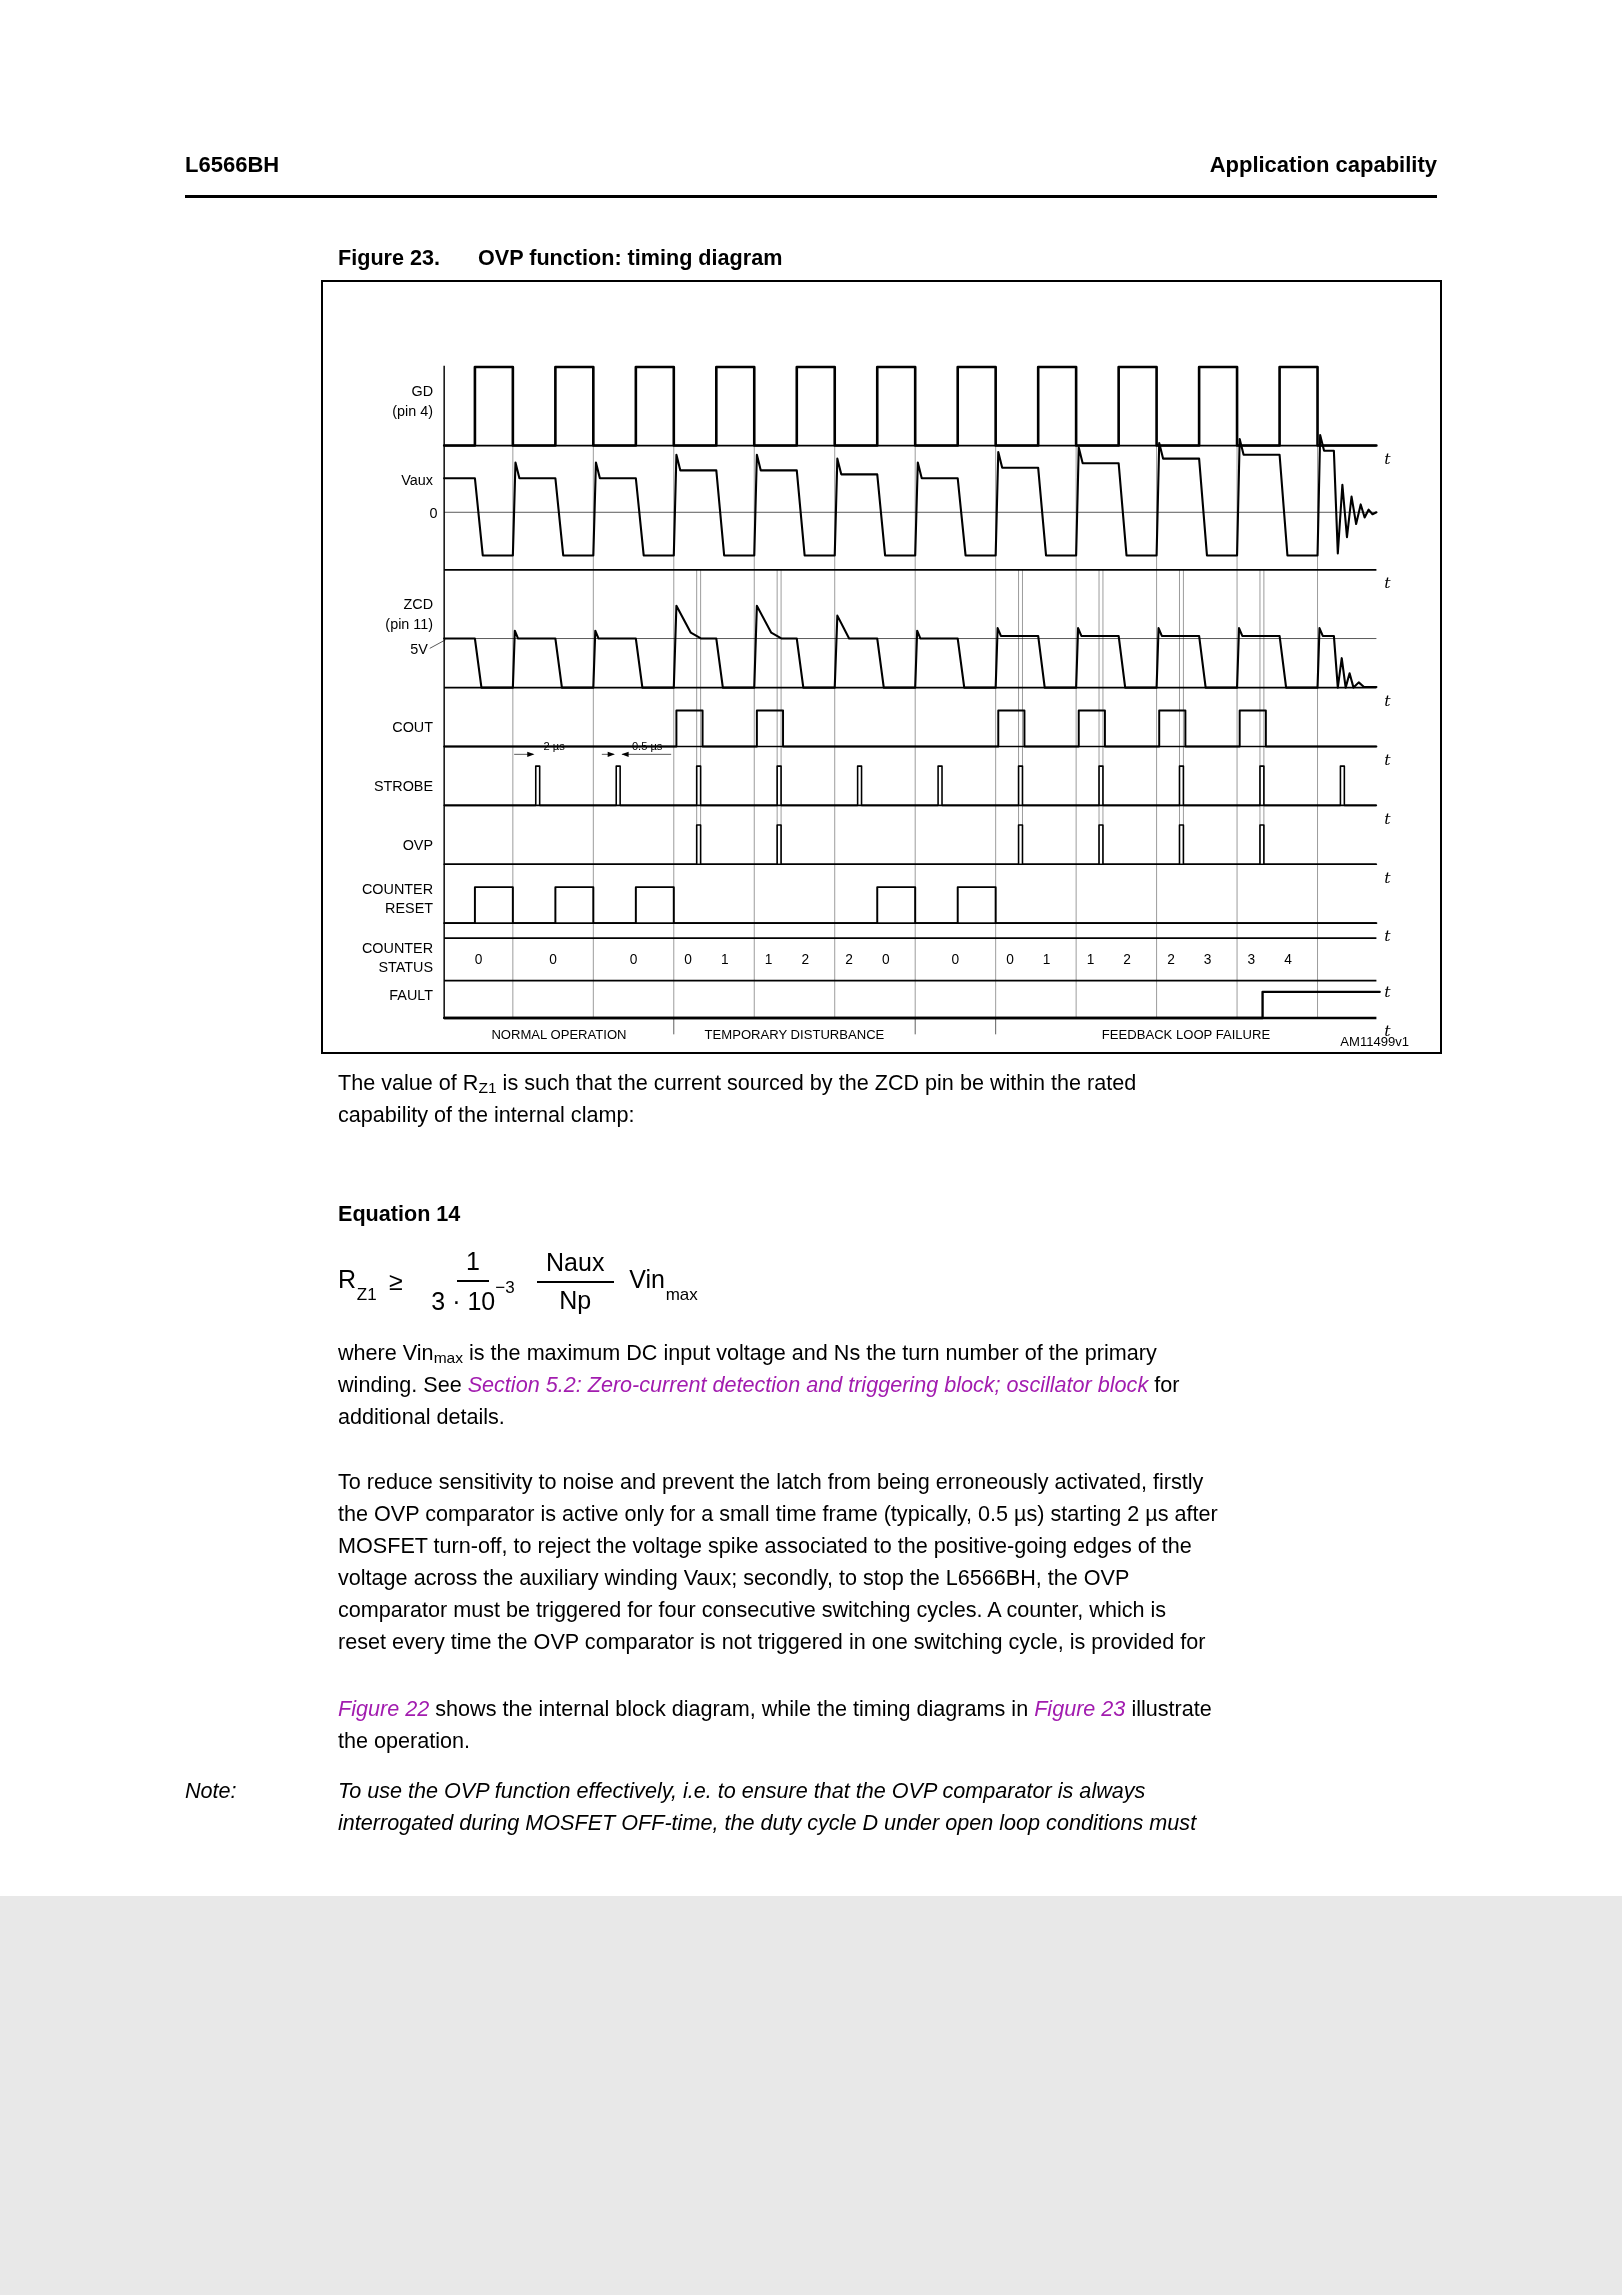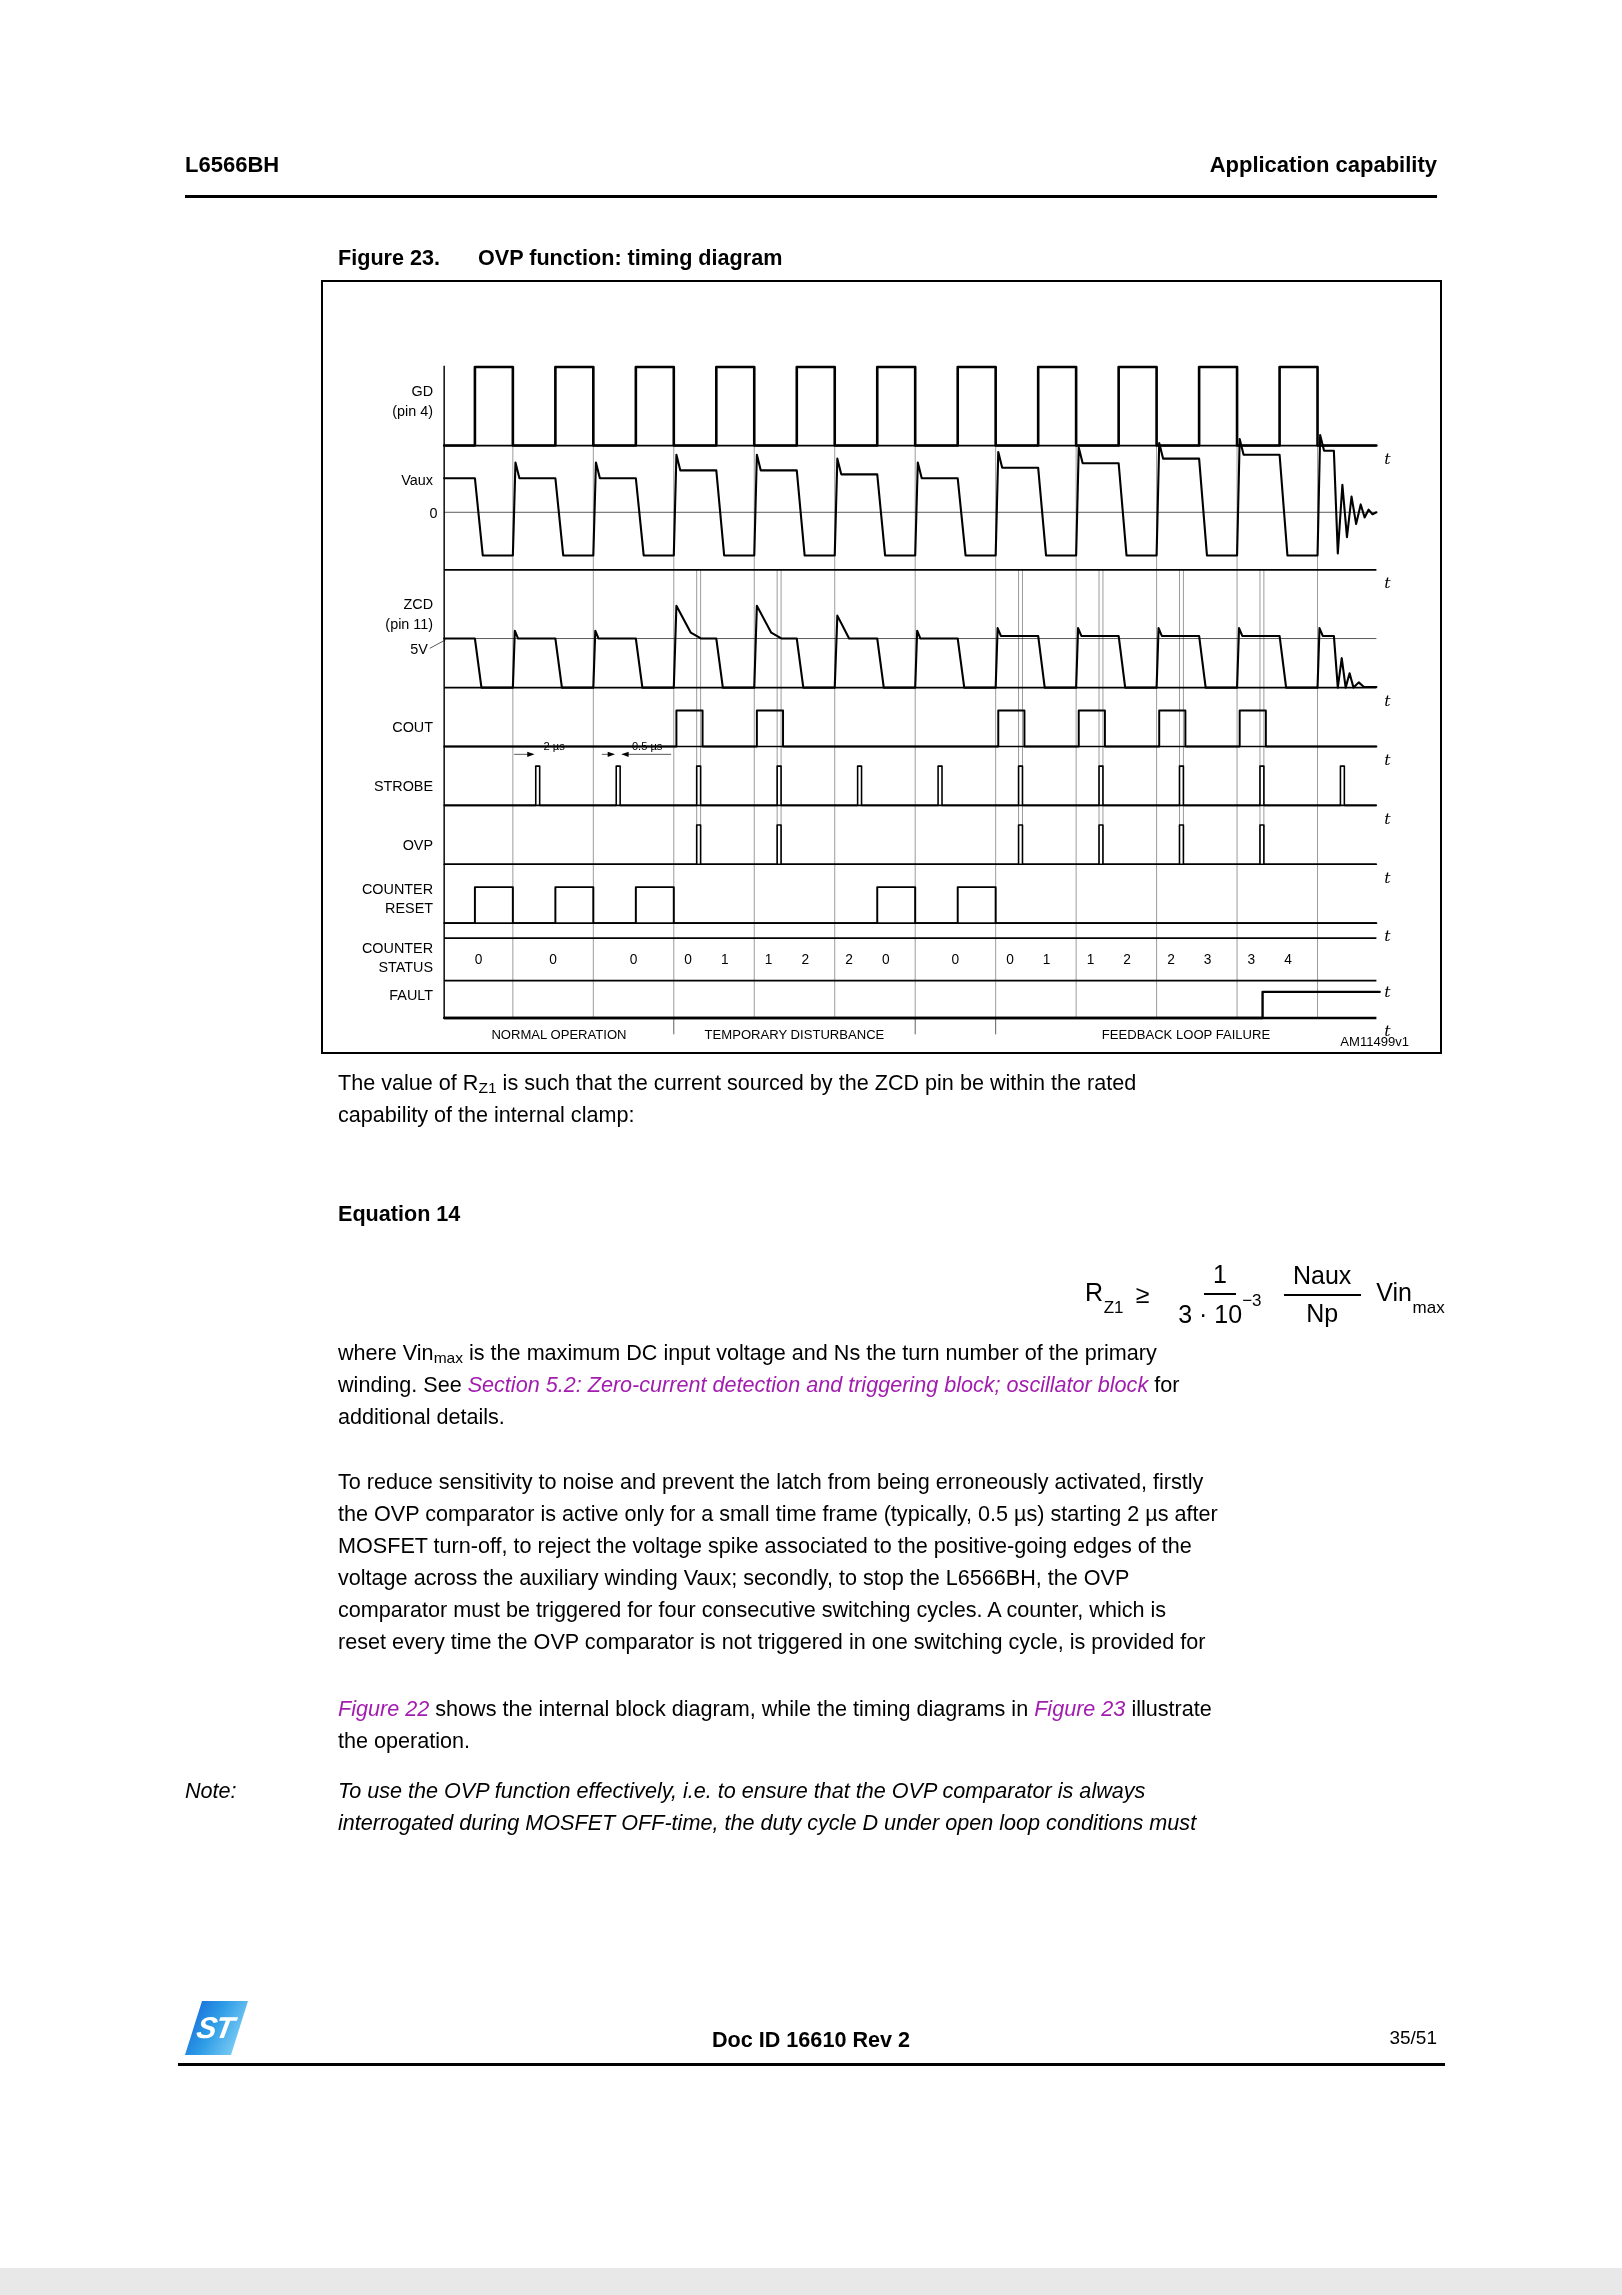--- a/index.html
+++ b/index.html
@@ -1,16 +1,16 @@
 <!DOCTYPE html>
 <html style="font-size:10.5px"><head>
 <meta charset="utf-8">
 <style>
   html,body{margin:0;padding:0;background:#e8e8e8;}
-  .page{position:relative;width:1622px;height:2268px;background:#ffffff;
+  .page{position:relative;width:1622px;height:1896px;background:#ffffff;
         font-family:"Liberation Sans",sans-serif;color:#000;overflow:hidden;margin:0 auto;}
   
   .hdr-left{position:absolute;left:185px;top:152px;font-size:22px;font-weight:bold;}
   .hdr-right{position:absolute;right:185px;top:152px;font-size:22px;font-weight:bold;}
   .hdr-rule{position:absolute;left:185px;top:195px;width:1252px;height:3.3px;background:#000;}
   
   .fig-caption{position:absolute;left:338px;top:245px;font-size:21.6px;font-weight:bold;text-align:center;}
   .fig-caption .fig-num{display:inline-block;margin-right:38px;}
   
   .fig-box{position:absolute;left:321px;top:280px;width:1117px;height:770px;
@@ -26,21 +26,21 @@
   
   .para{position:absolute;left:338px;width:1106px;font-size:21.6px;}
   .para .tline{height:32px;line-height:32px;white-space:nowrap;}
   .sub{font-size:0.72em;position:relative;top:0.18em;}
   .link{color:#a21caf;font-style:italic;text-align:center;}
   .note-label{position:absolute;left:185px;font-size:21.6px;font-style:italic;line-height:32px;}
   .note-text .tline{font-style:italic;}
   .eq-label{position:absolute;left:338px;font-size:21.6px;font-weight:bold;}
   
   .equation{position:absolute;left:338px;width:1106px;display:flex;align-items:center;
-            justify-content:flex-end;font-size:25px;margin-top:13px;}
+            justify-content:flex-start;font-size:25px;}
   .equation sub{font-size:17px;position:relative;top:6.5px;left:0.7px;}
   .equation sup{font-size:17px;position:relative;top:-7.9px;}
   .eq-rel{margin:0 13px;}
   .frac{display:inline-flex;flex-direction:column;align-items:center;margin:0 6.5px;}
   .frac .fnum{padding:0 9.2px 3.9px 9.2px;border-bottom:2px solid #000;}
   .frac .fden{padding:3.9px 9.2px 0 9.2px;}
   .eq-term{white-space:nowrap;}
   .eq-rhs{margin-left:9.2px;}
   
   .footer-docid{position:absolute;left:0;right:0;top:2027px;text-align:center;font-size:21.6px;font-weight:bold;}

